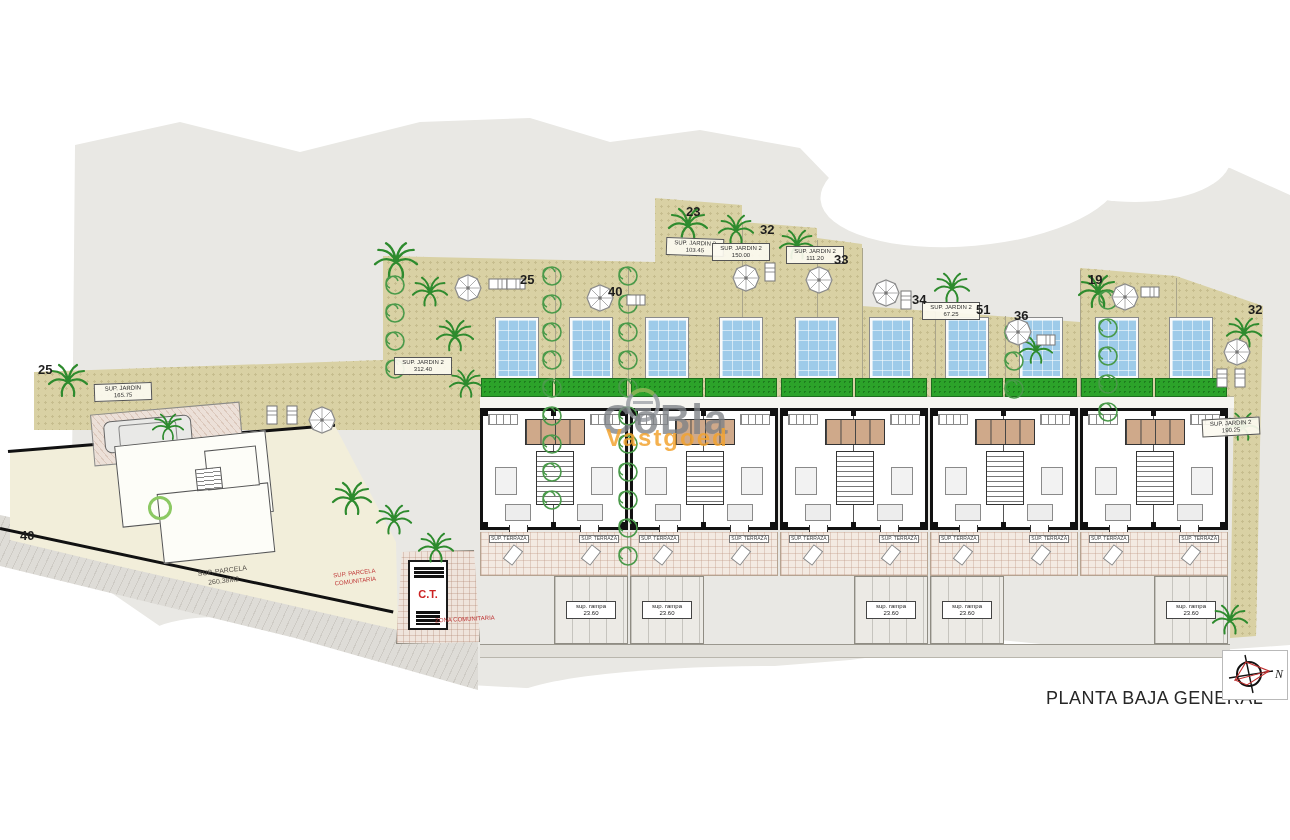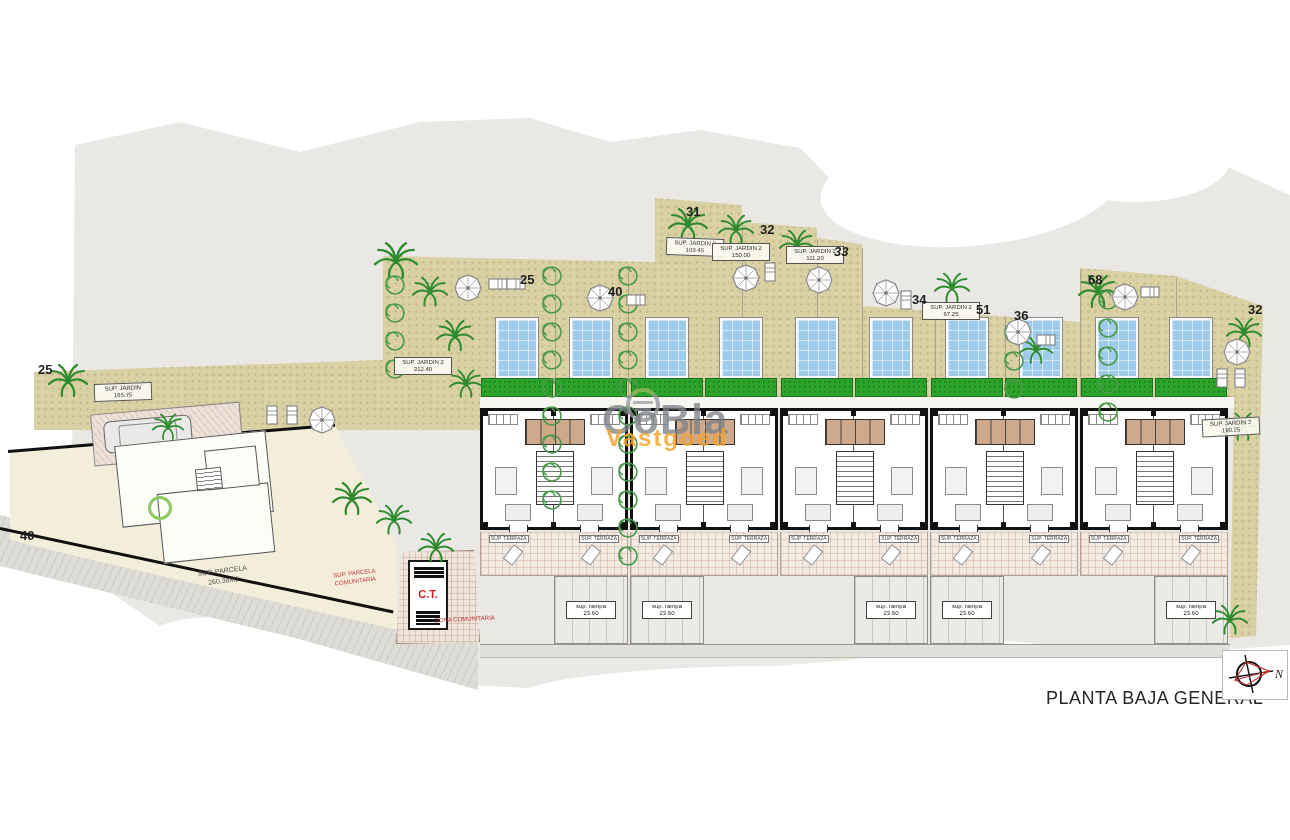--- a/index.html
+++ b/index.html
@@ -481,27 +481,27 @@
 </div>
 <div class="abs freelabel" style="left:168px;top:566px;width:110px;">
   <div>SUP. PARCELA</div>
   <div>260.38M2</div>
 </div>
 
 <span class="abs pn" style="left:20px;top:528px;">40</span>
 <span class="abs pn" style="left:38px;top:362px;">25</span>
 <span class="abs pn" style="left:520px;top:272px;">25</span>
 <span class="abs pn" style="left:608px;top:284px;">40</span>
-<span class="abs pn" style="left:686px;top:204px;">31</span>
+<span class="abs pn" style="left:686px;top:204px;">23</span>
 <span class="abs pn" style="left:760px;top:222px;">32</span>
-<span class="abs pn" style="left:834px;top:244px;font-style:italic;">33</span>
+<span class="abs pn" style="left:834px;top:252px;">33</span>
 <span class="abs pn" style="left:912px;top:292px;">34</span>
 <span class="abs pn" style="left:976px;top:302px;">51</span>
 <span class="abs pn" style="left:1014px;top:308px;">36</span>
-<span class="abs pn" style="left:1088px;top:272px;">68</span>
+<span class="abs pn" style="left:1088px;top:272px;">19</span>
 <span class="abs pn" style="left:1248px;top:302px;">32</span>
 
 <div class="abs wm-ring"></div>
 <span class="abs wm-name">CoBla</span>
 <span class="abs wm-sub">Vastgoed</span>
 
 <span class="abs title">PLANTA BAJA GENERAL</span>
 <div class="abs compassbox">
   <svg width="64" height="48" viewBox="0 0 64 48">
     <circle cx="26" cy="23" r="12" fill="none" stroke="#111" stroke-width="2"></circle>

